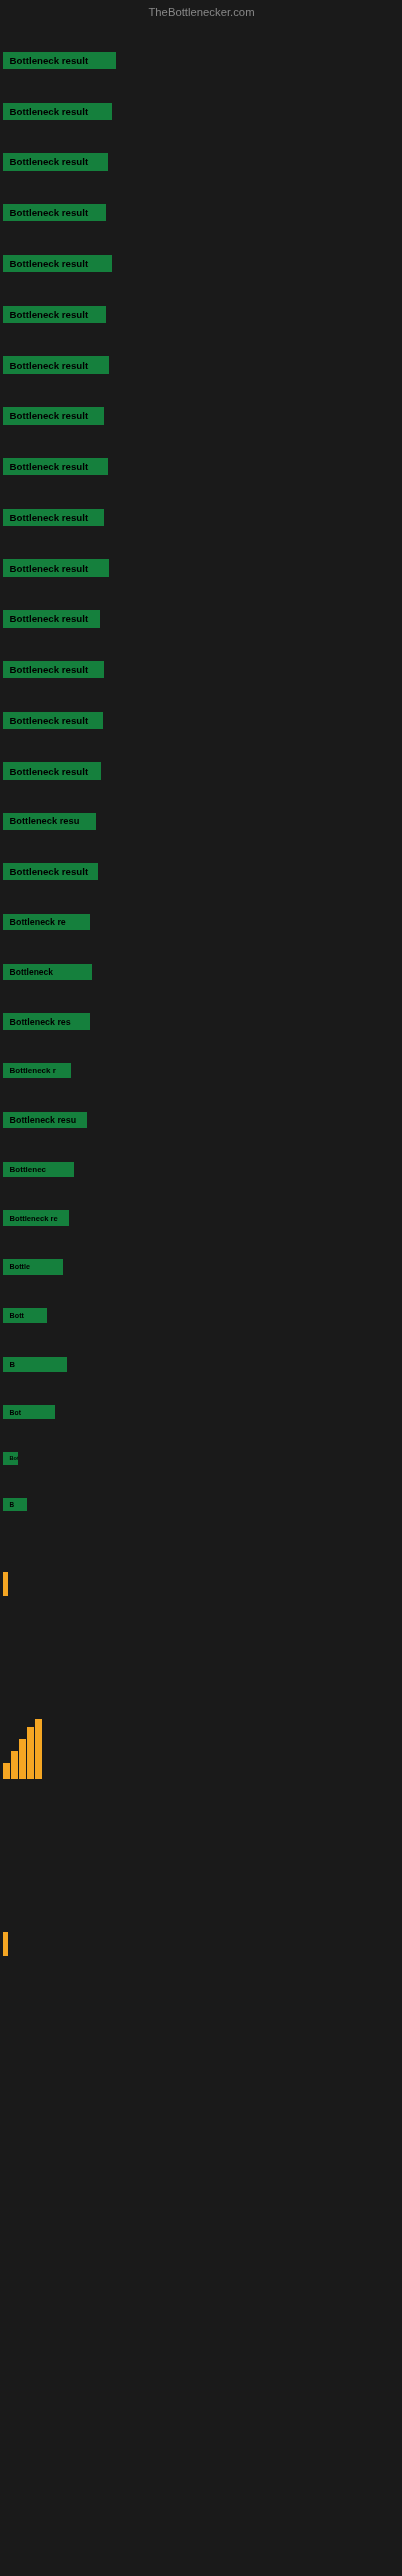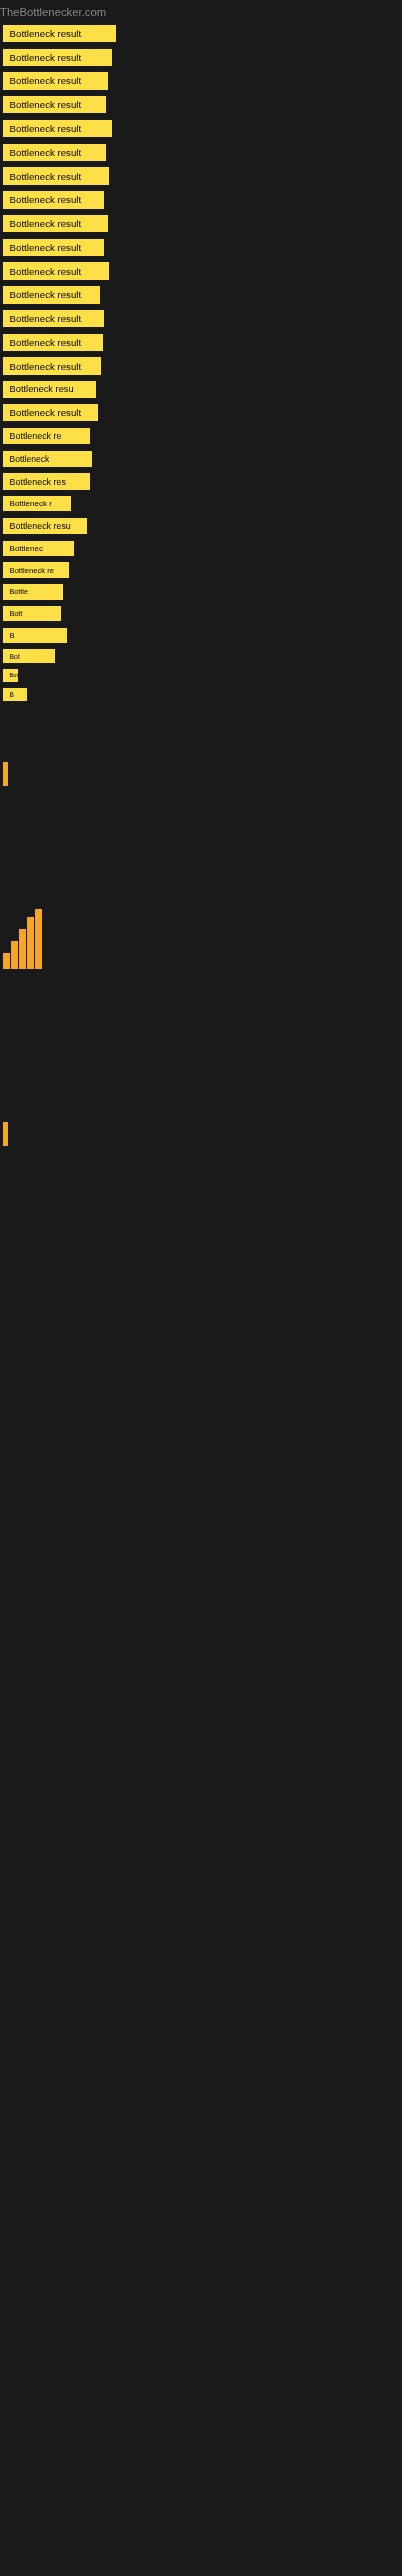--- a/index.html
+++ b/index.html
@@ -10,40 +10,42 @@
 
     body {
       background-color: #1a1a1a;
       width: 403px;
       min-height: 2576px;
       font-family: Arial, sans-serif;
       position: relative;
     }
 
     .site-title {
+      text-align: center;
       color: #888;
       font-size: 11.3px;
       padding: 6.4px 0 3.2px 0;
     }
 
     .bottleneck-item {
       margin: 0 0 6.4px 3.2px;
       display: flex;
       align-items: center;
     }
 
     .bottleneck-badge {
-      background-color: #fde047;
+      background-color: #15803d;
       color: #000;
       font-size: 9.7px;
-      font-weight: normal;
+      font-weight: bold;
       padding: 3.2px 6.4px;
       display: inline-block;
       white-space: nowrap;
       overflow: hidden;
+      margin-top: 27px;
     }
 
     .items-container {
       padding-top: 3.2px;
     }
 
     
     .item-1 .bottleneck-badge { width: 113px; font-size: 9.7px; }
     .item-2 .bottleneck-badge { width: 109px; font-size: 9.7px; }
     .item-3 .bottleneck-badge { width: 105px; font-size: 9.7px; }
@@ -62,21 +64,21 @@
     .item-16 .bottleneck-badge { width: 93px; font-size: 9.3px; }
     .item-17 .bottleneck-badge { width: 95px; font-size: 9.7px; }
     .item-18 .bottleneck-badge { width: 87px; font-size: 8.9px; }
     .item-19 .bottleneck-badge { width: 89px; font-size: 8.5px; }
     .item-20 .bottleneck-badge { width: 87px; font-size: 8.9px; }
     .item-21 .bottleneck-badge { width: 68px; font-size: 8px; }
     .item-22 .bottleneck-badge { width: 84px; font-size: 8.9px; }
     .item-23 .bottleneck-badge { width: 71px; font-size: 8px; }
     .item-24 .bottleneck-badge { width: 66px; font-size: 7.6px; }
     .item-25 .bottleneck-badge { width: 60px; font-size: 7.2px; }
-    .item-26 .bottleneck-badge { width: 58px; font-size: 7.2px; }
+    .item-26 .bottleneck-badge { width: 44px; font-size: 7.2px; }
     .item-27 .bottleneck-badge { width: 64px; font-size: 7.6px; }
     .item-28 .bottleneck-badge { width: 52px; font-size: 6.8px; }
     .item-29 .bottleneck-badge { width: 14.5px; font-size: 5.6px; }
     .item-30 .bottleneck-badge { width: 24px; font-size: 6.4px; }
 
     .spacer {
       height: 48px;
     }
 
     .small-bar {

